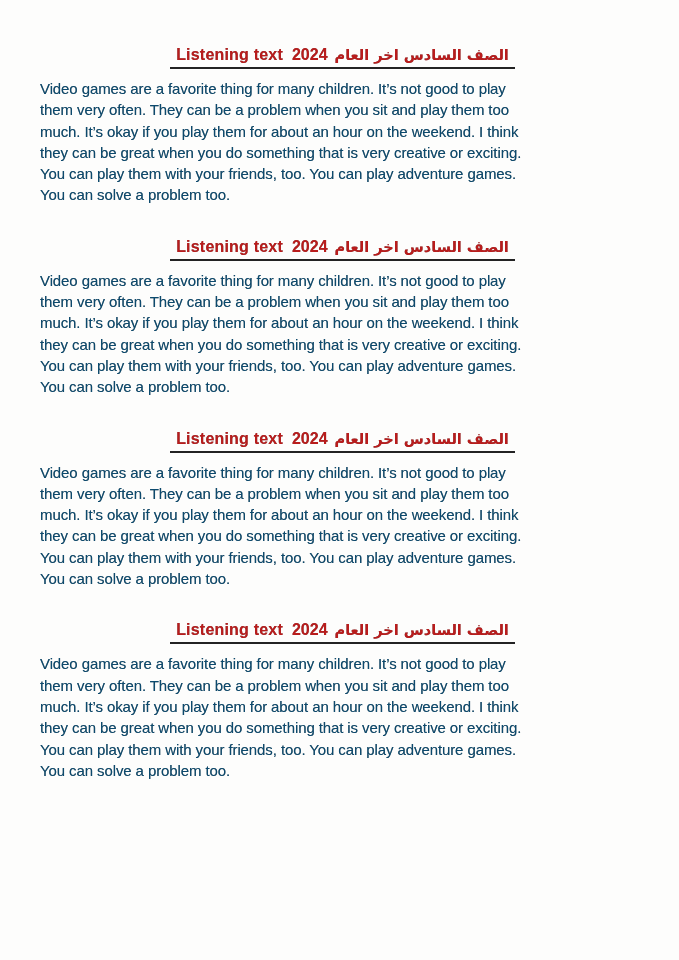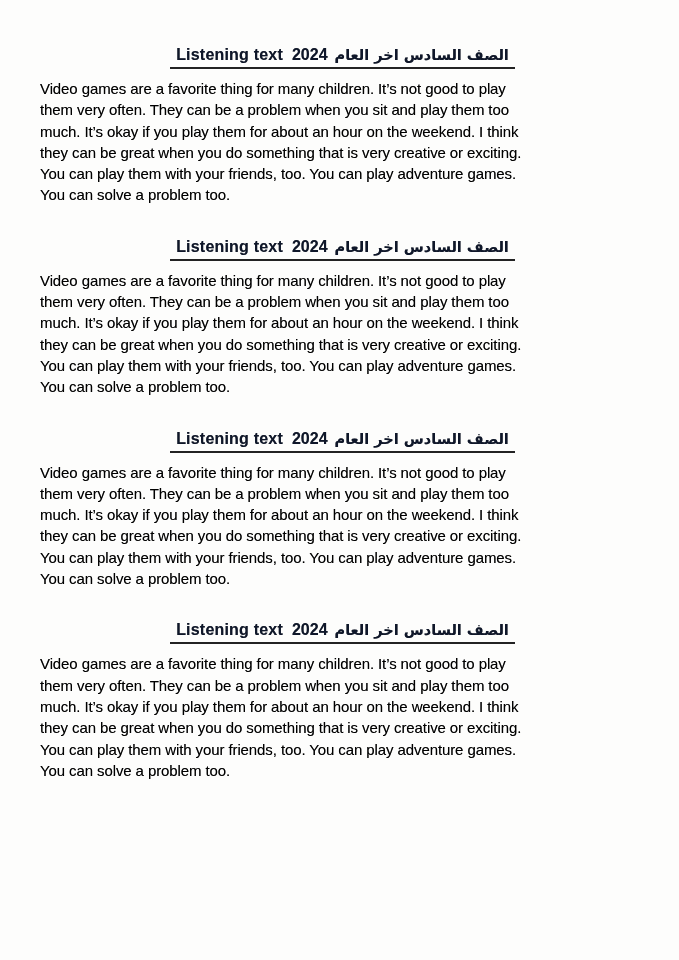--- a/index.html
+++ b/index.html
@@ -27,21 +27,21 @@
     margin: 0 0 9px 0;
   }
   .heading-inner {
     display: inline-block;
     border-bottom: 2px solid #232323;
     padding: 0 6px 2px 6px;
     white-space: nowrap;
     font-size: 16px;
     line-height: 19px;
     font-weight: bold;
-    color: #0f172a;
+    color: #b91c1c;
     text-shadow: 0 0 0.5px rgba(20,20,20,0.55);
   }
   .heading-title-en {
     font-weight: bold;
     letter-spacing: 0.2px;
   }
   .heading-year {
     margin-left: 9px;
     font-weight: bold;
   }
@@ -54,21 +54,21 @@
     font-size: 14.5px;
   }
   .paragraph {
     margin: 0;
   }
   .line {
     white-space: nowrap;
     font-size: 15px;
     line-height: 21.3px;
     letter-spacing: -0.1px;
-    color: #000000;
+    color: #0c4a6e;
     text-shadow: 0 0 0.6px rgba(25,25,25,0.5);
   }
 </style>
 </head>
 <body>
 
 <div class="page">
 
   <div class="section">
     <div class="heading-row">

